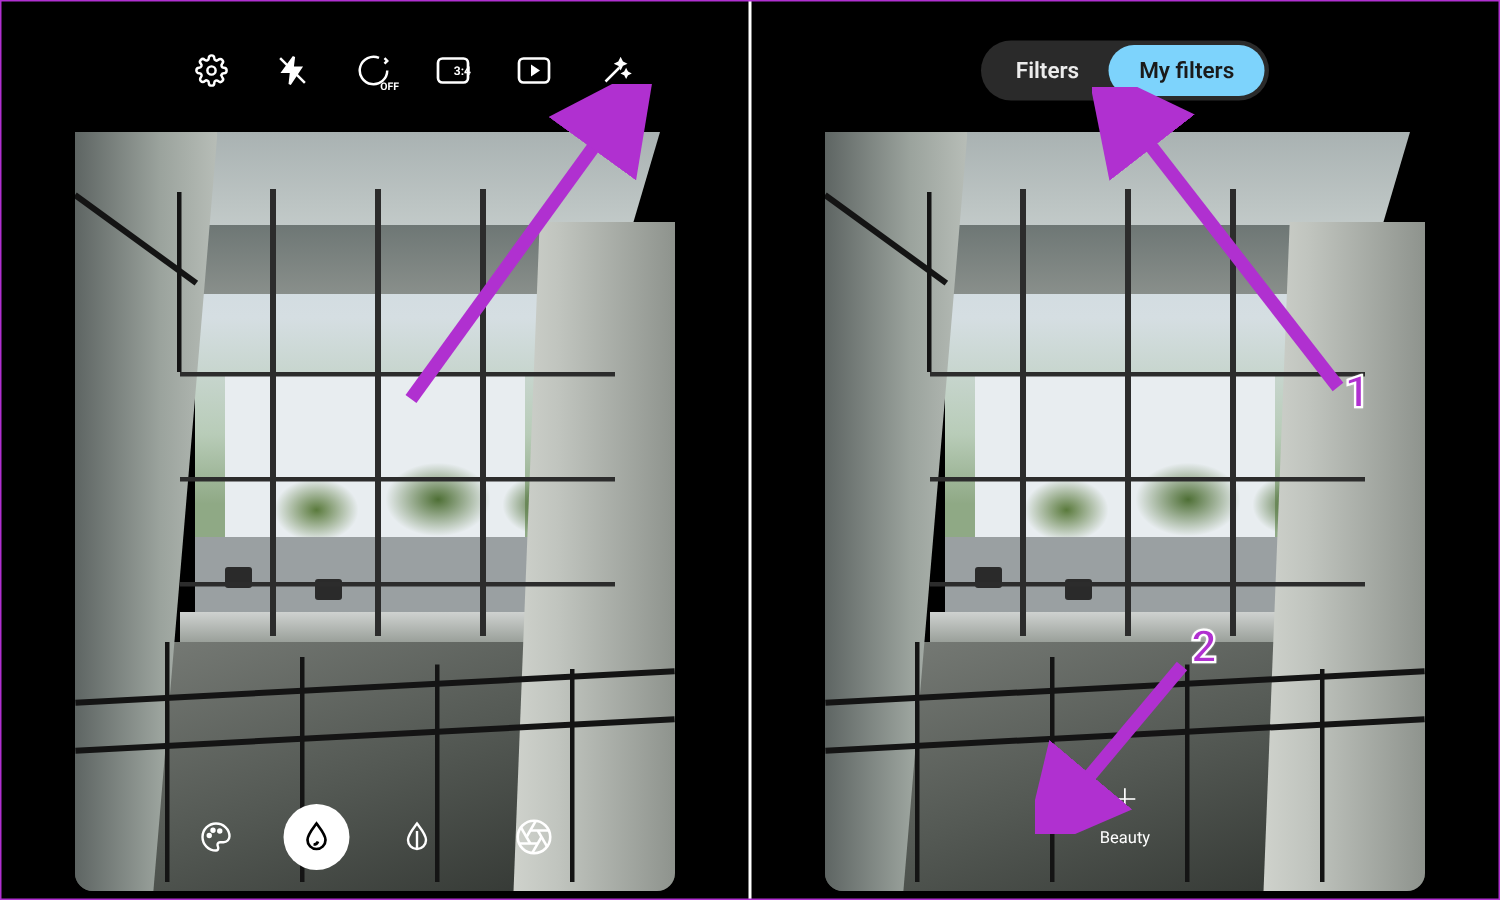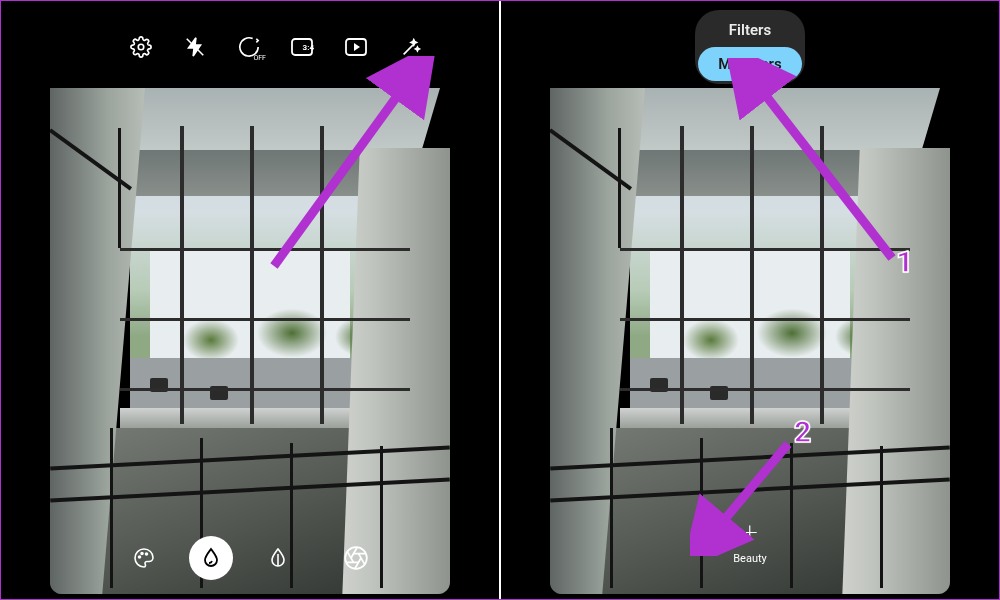--- a/index.html
+++ b/index.html
@@ -152,21 +152,21 @@
   }
   .bot-ico.sel svg { stroke: #000; }
 
   
   .tabbar {
     height: 82px; background: #000;
     display: flex; align-items: center; justify-content: center;
   }
   .tabs {
     display: flex; align-items: center; gap: 0;
-    background: #2a2a2a; border-radius: 24px; padding: 3px; flex-direction: column;
+    background: #2a2a2a; border-radius: 24px; padding: 3px;
   }
   .tab {
     padding: 8px 20px; border-radius: 20px;
     color: #ececec; font-size: 15px; font-weight: 600;
     cursor: pointer;
   }
   .tab.active {
     background: #7dd3fc; color: #1a1a1a;
   }
 
@@ -229,21 +229,21 @@
         <svg width="22" height="22" viewBox="0 0 24 24" fill="none" stroke="#fff" stroke-width="1.8">
           <polygon points="13 2 5 13 11 13 10 22 18 10 12 10 13 2" fill="#fff"></polygon>
           <line x1="3" y1="3" x2="21" y2="21"></line>
         </svg>
       </span>
       <span class="ico" style="position:relative;">
         <svg width="22" height="22" viewBox="0 0 24 24" fill="none" stroke="#fff" stroke-width="1.8">
           <path d="M22 12a10 10 0 1 1-6-9.2"></path>
           <polyline points="20 3 22 5 20 7"></polyline>
         </svg>
-        <span style="position:absolute; right:-6px; bottom:-2px; font-size:7px; color:#fff; font-weight:400;">OFF</span>
+        <span style="position:absolute; right:-6px; bottom:-2px; font-size:7px; color:#fff; font-weight:700;">OFF</span>
       </span>
       <span class="ico" style="position:relative;">
         <svg width="24" height="20" viewBox="0 0 24 20" fill="none" stroke="#fff" stroke-width="1.8">
           <rect x="2" y="2" width="20" height="16" rx="3"></rect>
         </svg>
         <span style="position:absolute; font-size:8px; color:#fff; font-weight:700;">3:4</span>
       </span>
       <span class="ico">
         <svg width="24" height="20" viewBox="0 0 24 20" fill="none" stroke="#fff" stroke-width="1.8">
           <rect x="2" y="2" width="20" height="16" rx="3"></rect>

